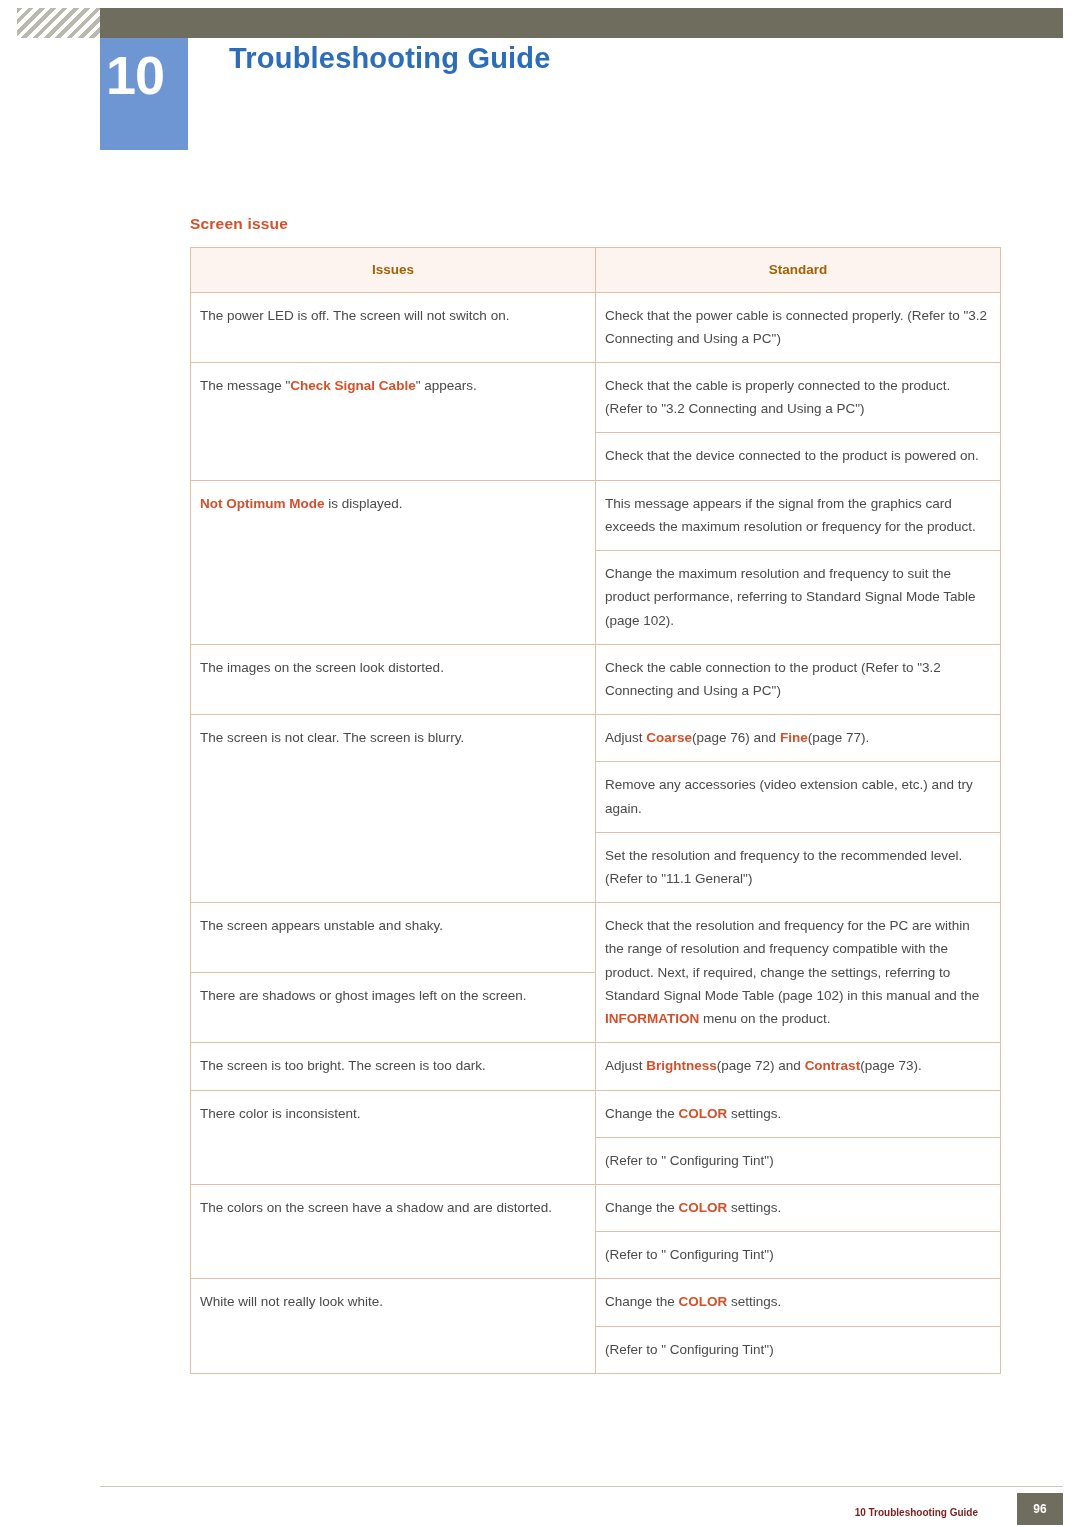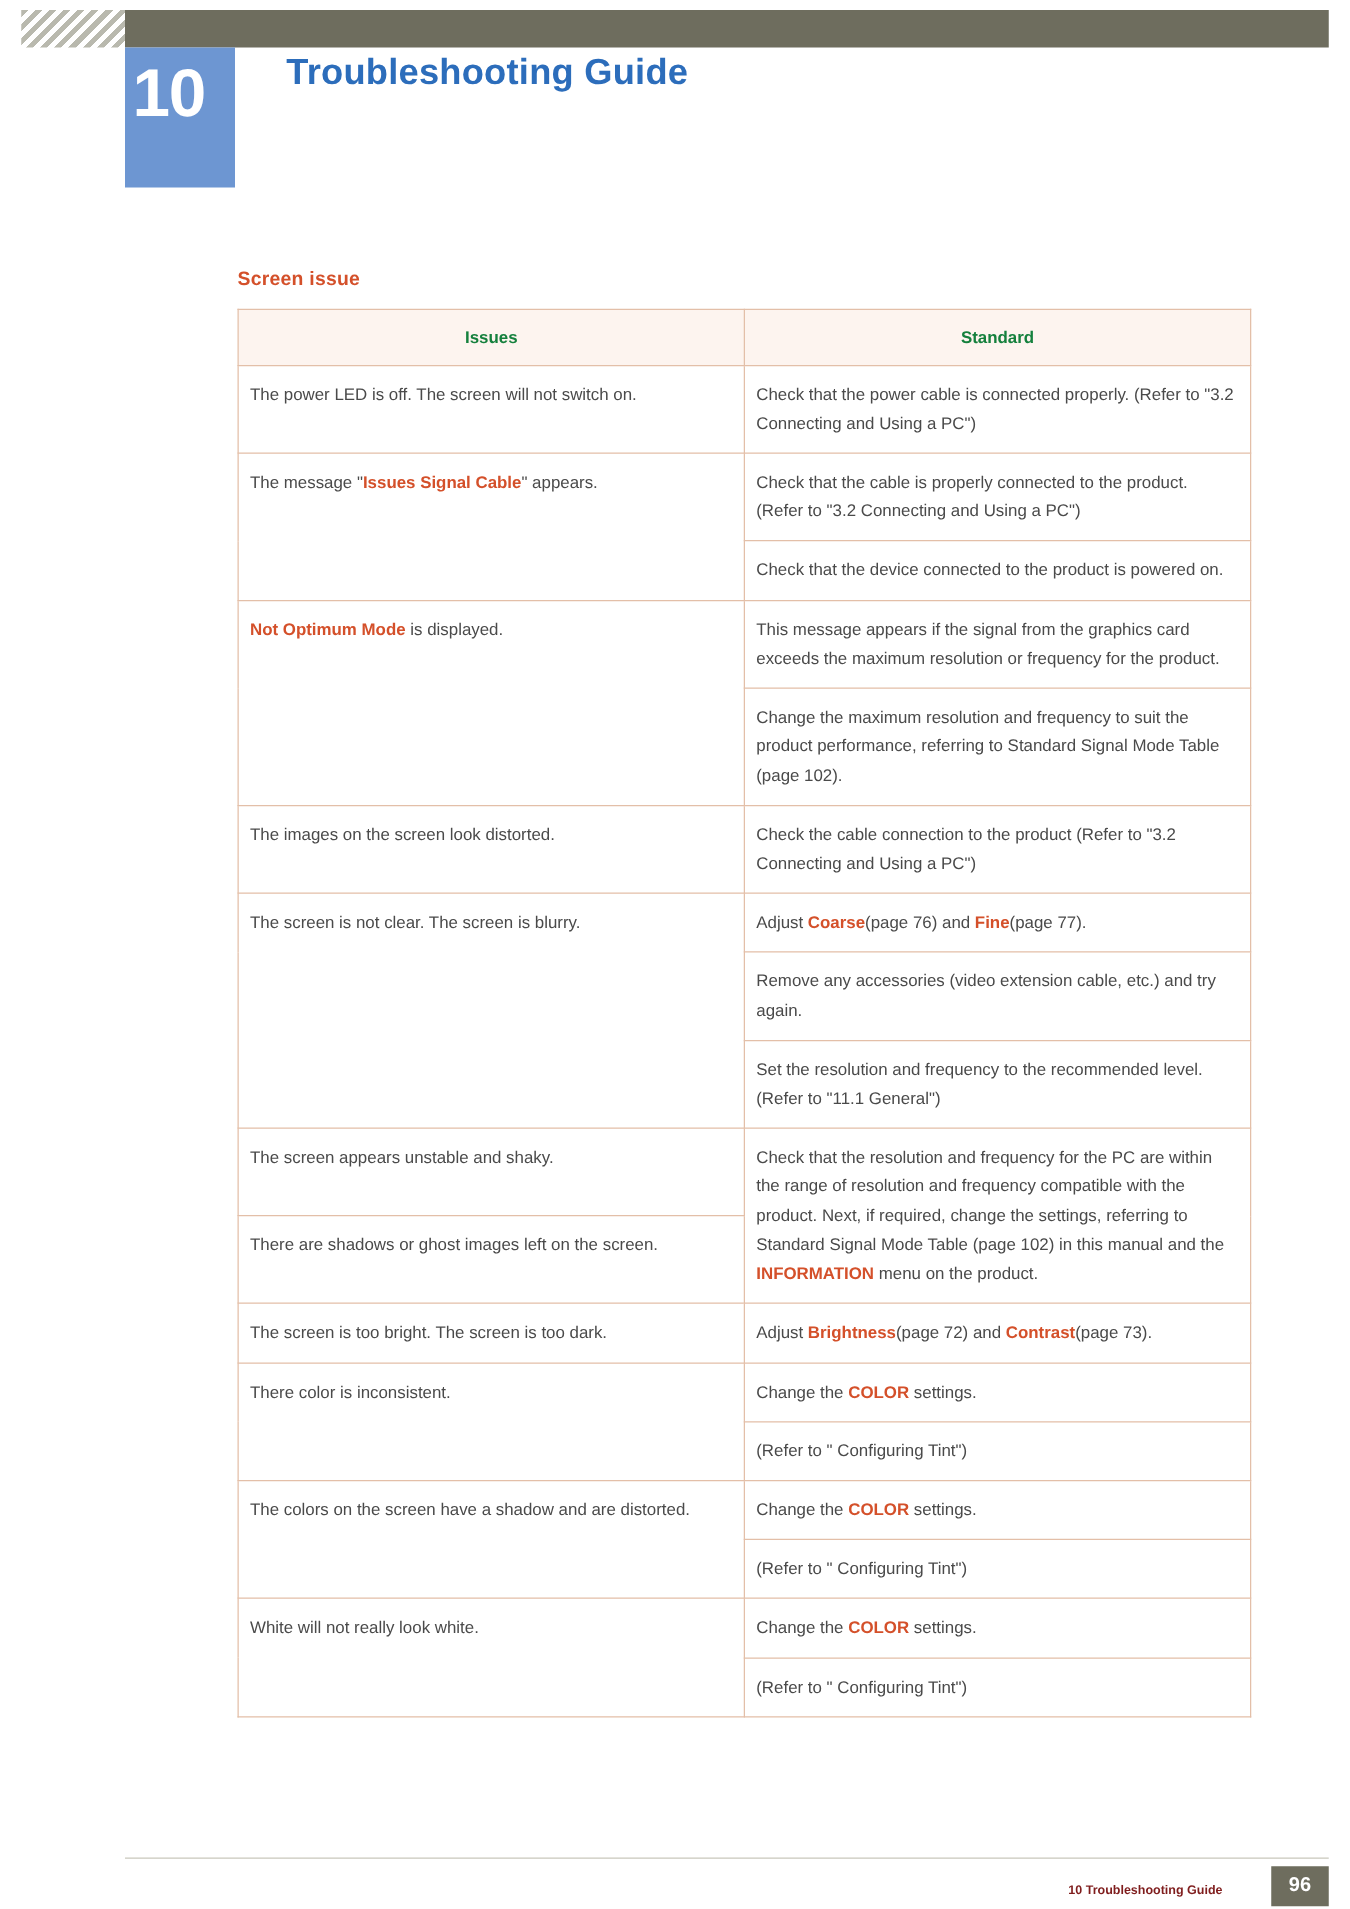--- a/index.html
+++ b/index.html
@@ -94,21 +94,21 @@
   table.issues td {
     border: 1px solid #e3bfa8;
     vertical-align: top;
     padding: 11px 13px 12px 9px;
     font-size: 13.5px;
     line-height: 1.72;
     color: #4a4a4a;
   }
   table.issues thead th {
     background: #fdf4ef;
-    color: #15803d;
+    color: #a16207;
     font-size: 13.5px;
     font-weight: bold;
     text-align: center;
     padding: 13px 10px;
     line-height: 1.3;
   }
   col.col-issue { width: 405px; }
   col.col-solution { width: 405px; }
 
   .hl { color: #d4502a; font-weight: bold; }
@@ -138,21 +138,21 @@
     color: #7f1d1d;
   }
   .footer-page {
     position: absolute;
     right: 17px;
     bottom: 2px;
     width: 46px;
     height: 32px;
     background: #6e6d5e;
     color: #ffffff;
-    font-size: 16px;
+    font-size: 12px;
     font-weight: bold;
     text-align: center;
     line-height: 32px;
   }
 </style>
 </head>
 <body>
 
 <div class="header">
   <div class="hatch"></div>
@@ -174,21 +174,21 @@
         <th>Issues</th>
         <th>Standard</th>
       </tr>
     </thead>
     <tbody>
         <tr>
           <td rowspan="1"><span>The power LED is off. The screen will not switch on.</span></td>
           <td><span>Check that the power cable is connected properly. (Refer to "3.2 Connecting and Using a PC")</span></td>
         </tr>
         <tr>
-          <td rowspan="2"><span>The message "</span><span class="hl">Issues Signal Cable</span><span>" appears.</span></td>
+          <td rowspan="2"><span>The message "</span><span class="hl">Check Signal Cable</span><span>" appears.</span></td>
           <td><span>Check that the cable is properly connected to the product. (Refer to "3.2 Connecting and Using a PC")</span></td>
         </tr>
         <tr>
           <td><span>Check that the device connected to the product is powered on.</span></td>
         </tr>
         <tr>
           <td rowspan="2"><span class="hl">Not Optimum Mode</span><span> is displayed.</span></td>
           <td><span>This message appears if the signal from the graphics card exceeds the maximum resolution or frequency for the product.</span></td>
         </tr>
         <tr>

